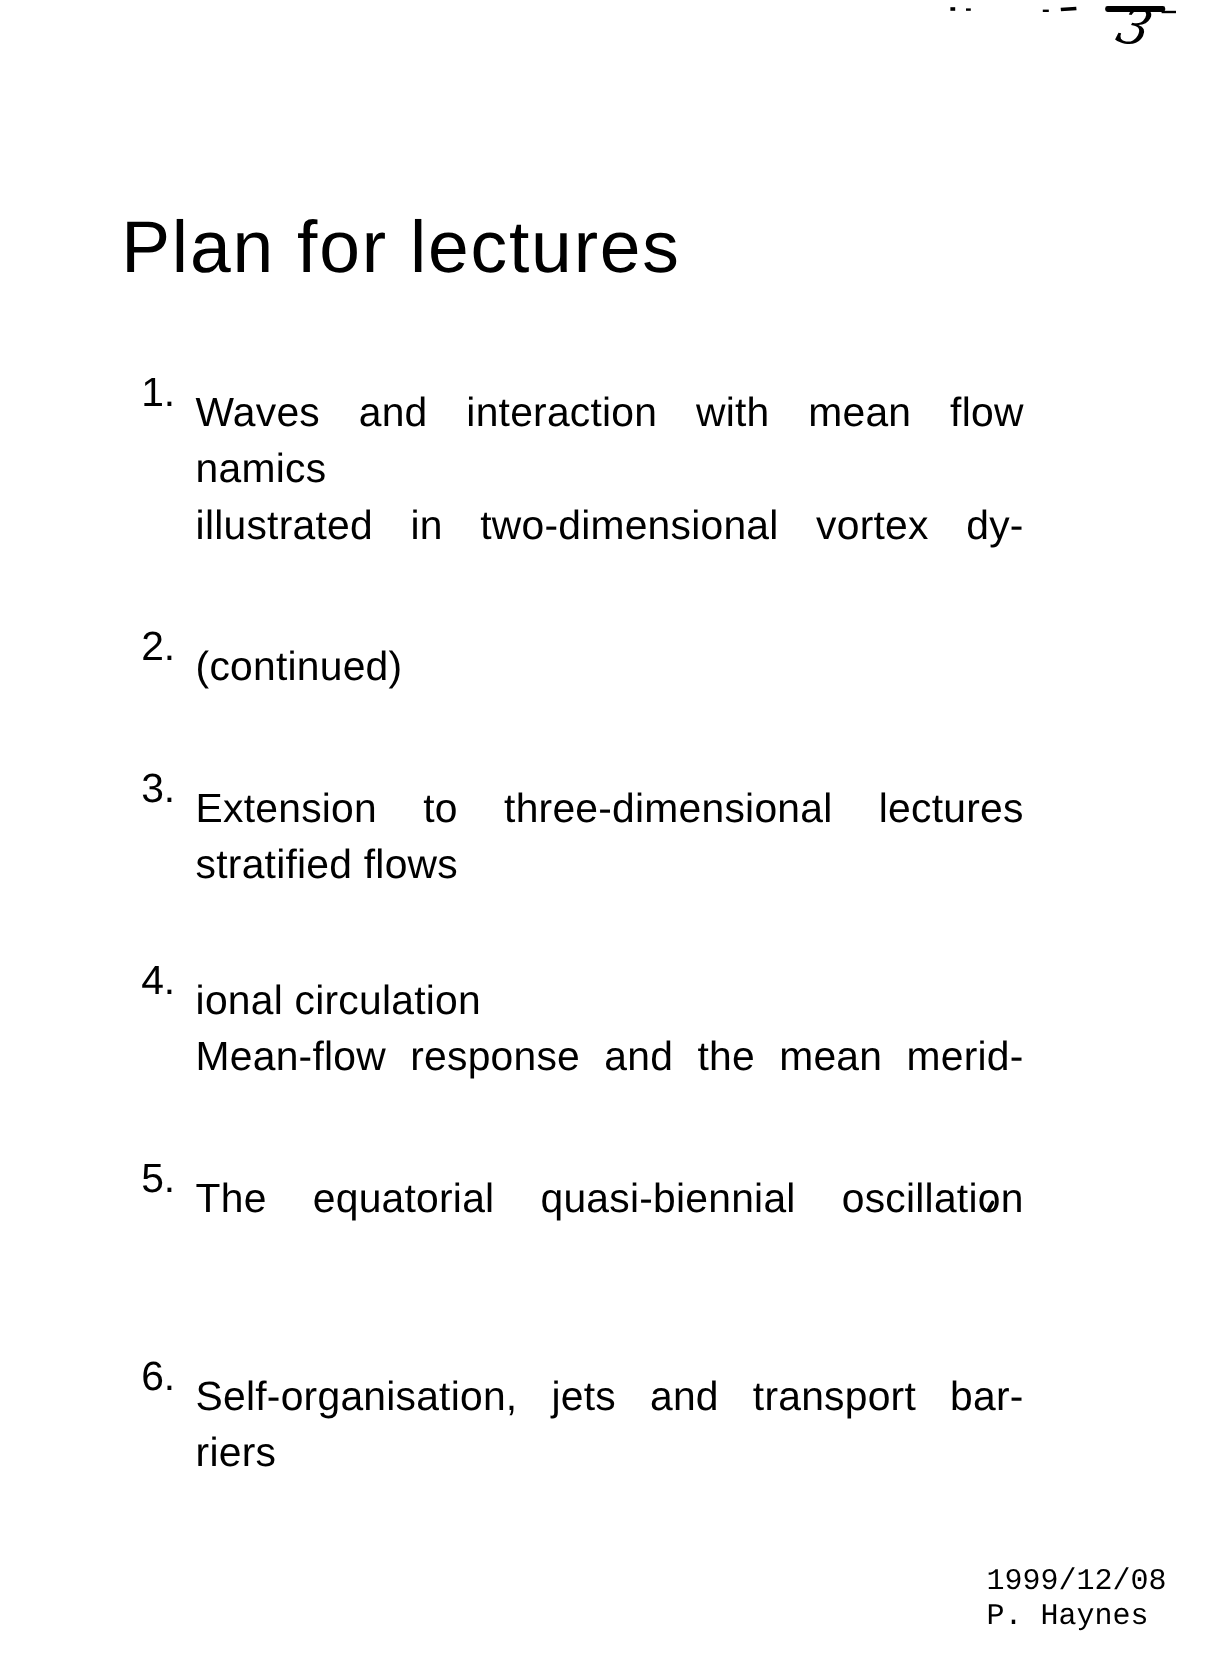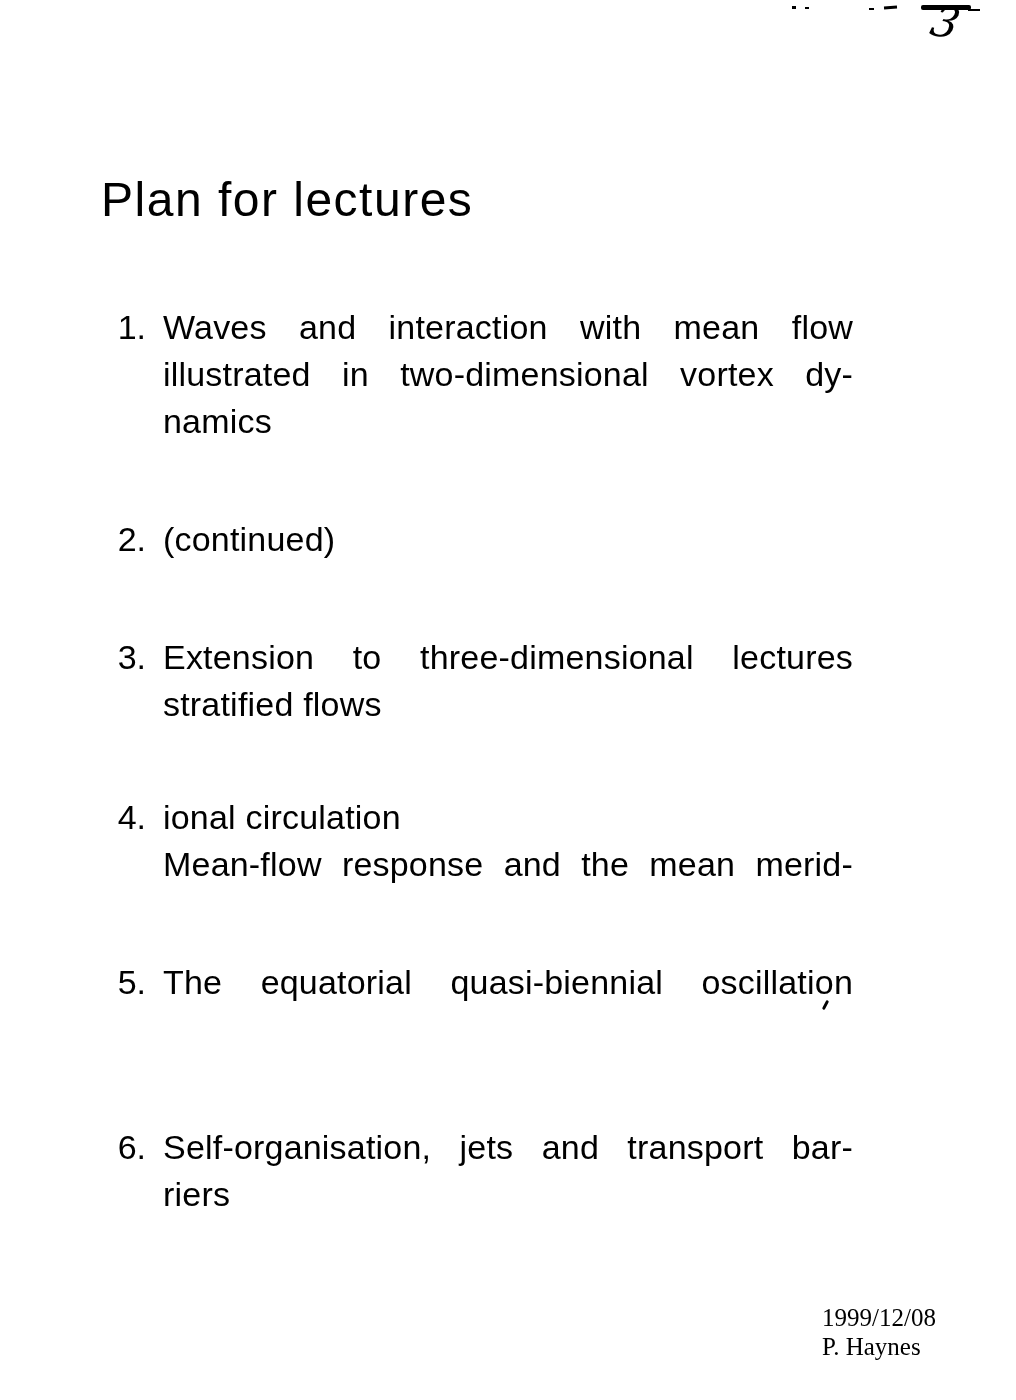--- a/index.html
+++ b/index.html
@@ -41,21 +41,21 @@
     line-height: 1;
     transform: rotate(10deg) skewX(-6deg);
     color: #000000;
   }
 
   
   .title {
     position: absolute;
     left: 101px;
     top: 176px;
-    font-size: 48px;
+    font-size: 61px;
     font-weight: 400;
     letter-spacing: 1.5px;
     line-height: 1;
     margin: 0;
     color: #000000;
   }
 
   
   .list-item {
     position: absolute;
@@ -70,20 +70,21 @@
     text-align: right;
     font-size: 34px;
     line-height: 47px;
   }
   .item-body {
     margin-left: 63px;
     width: 690px;
     font-size: 34px;
     line-height: 47px;
     letter-spacing: 0.2px;
+    margin-top: 17px;
   }
   .line { display: block; }
   .line.justify {
     text-align: justify;
     text-align-last: justify;
   }
   .item-1 { top: 304px; }
   .item-2 { top: 516px; }
   .item-3 { top: 634px; }
   .item-4 { top: 794px; }
@@ -93,21 +94,21 @@
   
   .footer {
     position: absolute;
     left: 822px;
     top: 1303px;
     font-family: "Liberation Serif", serif;
     font-size: 25px;
     line-height: 29px;
     color: #000000;
   }
-  .footer .footer-line { display: block; }
+  .footer .footer-line { display: block; font-family: Liberation Mono, monospace; }
 </style>
 </head>
 <body>
 
 <div class="page">
 
   <div class="artifact a-dot1"></div>
   <div class="artifact a-dot2"></div>
   <div class="artifact a-dash2"></div>
   <div class="artifact a-dash1"></div>
@@ -116,22 +117,22 @@
   <div class="artifact a-tick"></div>
 
   <span class="page-number">3</span>
 
   <h1 class="title">Plan for lectures</h1>
 
   <div class="list-item item-1">
     <span class="item-number">1.</span>
     <div class="item-body">
       <span class="line justify">Waves and interaction with mean flow</span>
+      <span class="line">namics</span>
       <span class="line justify">illustrated in two-dimensional vortex dy-</span>
-      <span class="line">namics</span>
     </div>
   </div>
 
   <div class="list-item item-2">
     <span class="item-number">2.</span>
     <div class="item-body">
       <span class="line">(continued)</span>
     </div>
   </div>
 

